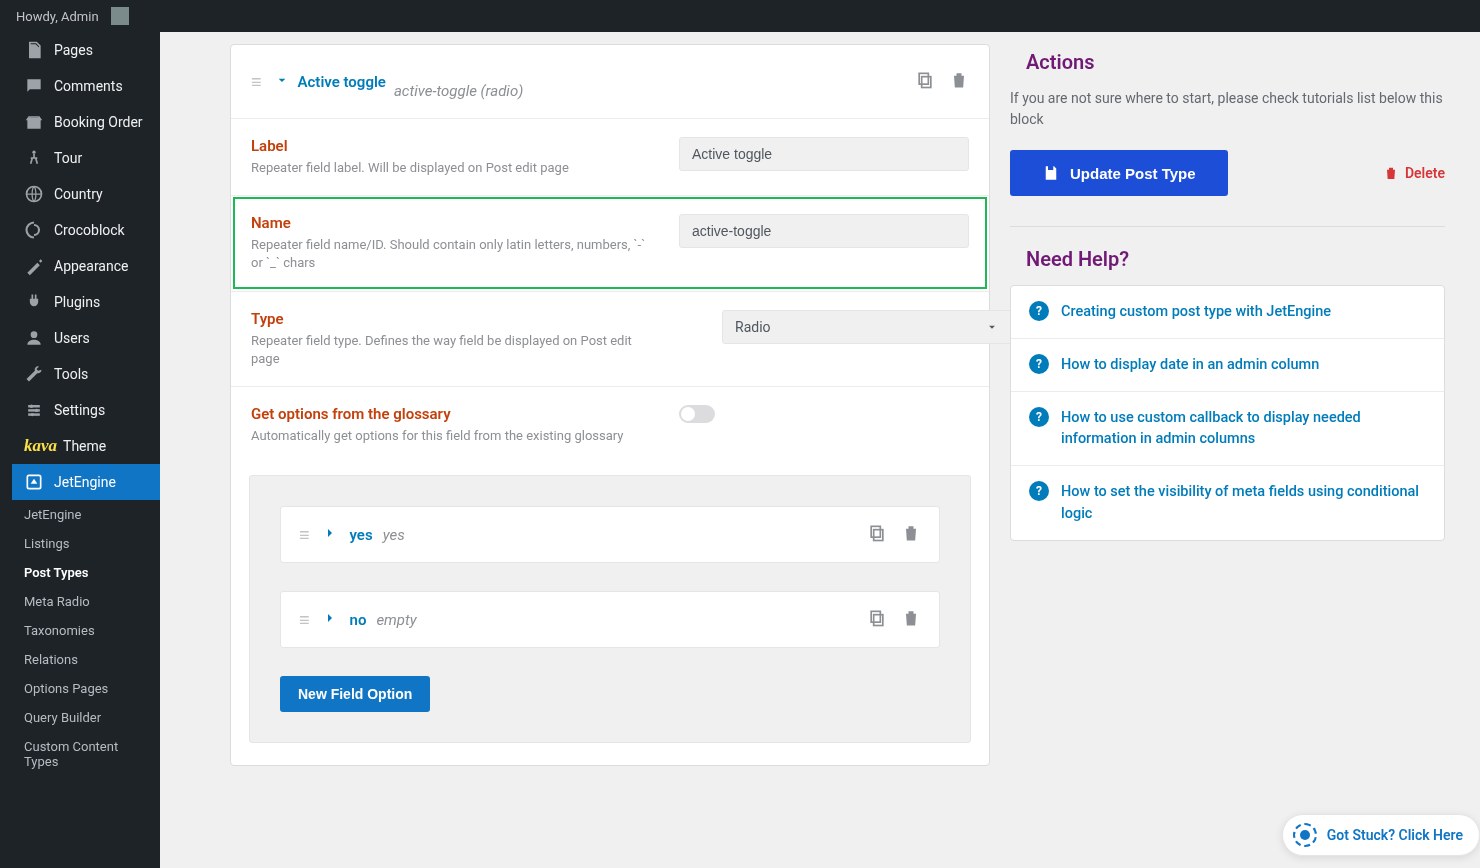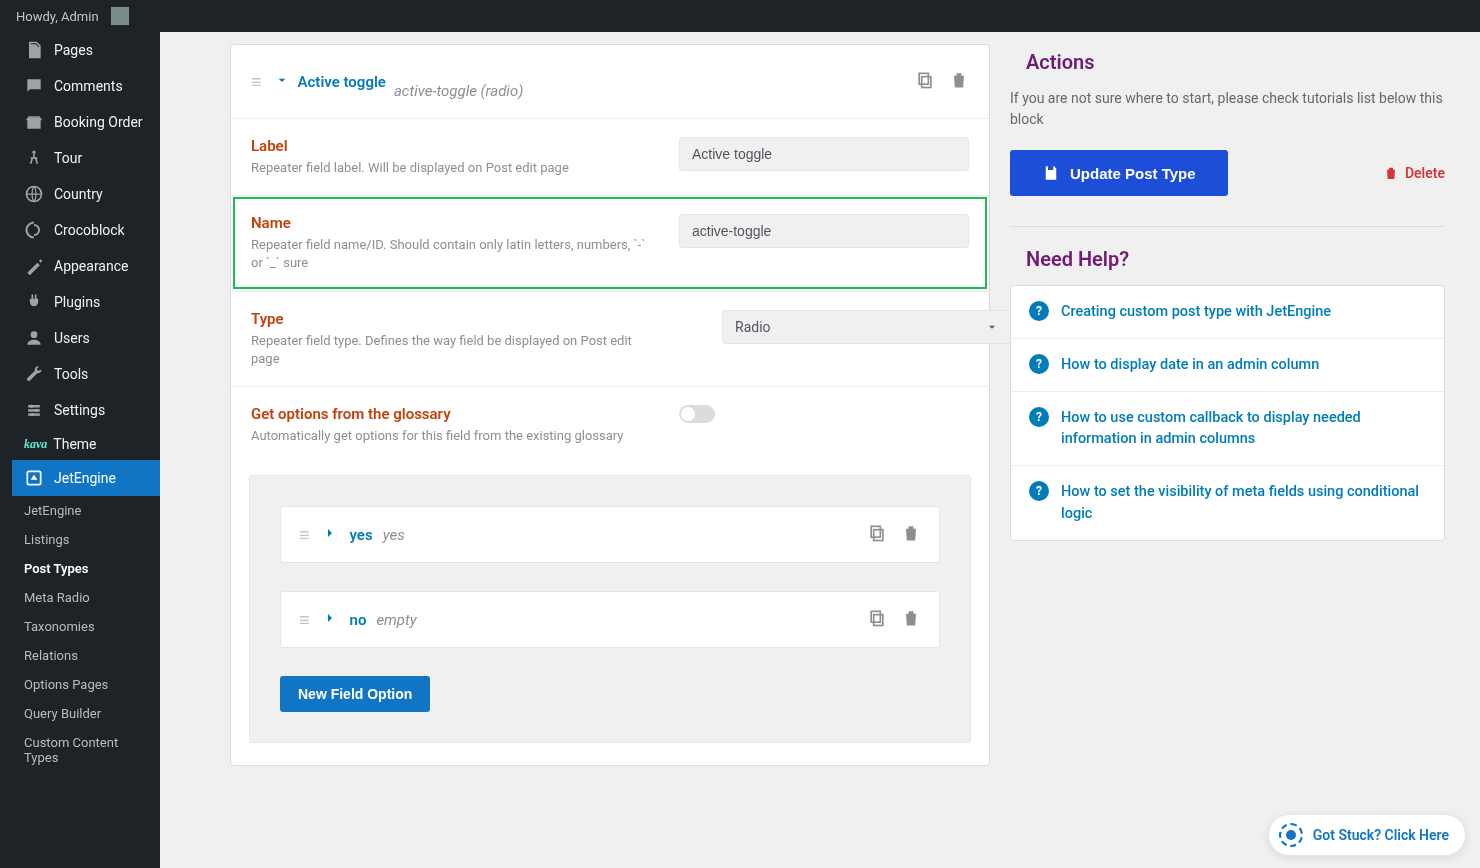--- a/index.html
+++ b/index.html
@@ -11,21 +11,21 @@
 .avatar-sq { width: 18px; height: 18px; background: #7b8a8b; margin-left: 6px; }
 .layout { display: flex; height: calc(100vh - 32px); }
 .sidebar { width: 160px; background: #1d2327; color: #c3c4c7; overflow-y: auto; flex-shrink: 0; padding-left: 12px; }
 .side-item { display: flex; align-items: center; gap: 10px; padding: 8px 12px; cursor: pointer; font-size: 14px; color: #f0f0f1; }
 .side-item svg { width: 20px; height: 20px; fill: #9ca2a7; }
 .side-item.active { background: #1075c4; color: #fff; position: relative; }
 .side-item.active::after { content: ""; position: absolute; right: -8px; top: 50%; transform: translateY(-50%); border: 8px solid transparent; border-left-color: #1075c4; }
 .side-sub { padding: 7px 12px; font-size: 13px; color: #b5bcc2; cursor: pointer; }
 .side-sub.active { color: #fff; font-weight: 600; }
 .kava { padding: 8px 12px; display: flex; align-items: center; gap: 6px; }
-.kava-logo { font-family: cursive; font-style: italic; color: #5eead4; font-weight: 700; font-size: 12px; }
+.kava-logo { font-family: cursive; font-style: italic; color: #fde047; font-weight: 700; font-size: 17px; }
 .main { flex: 1; display: flex; gap: 20px; padding: 0 20px 20px 20px; overflow-y: auto; }
 .content { flex: 1; max-width: 760px; margin-left: 50px; }
 .panel { background: #fff; border: 1px solid #dcdcde; border-radius: 4px; margin-top: 12px; }
 .row-header { display: flex; align-items: center; padding: 18px 20px; }
 .drag-handle { color: #c3c4c7; font-size: 18px; margin-right: 12px; cursor: grab; }
 .chev { color: #007cba; margin-right: 8px; cursor: pointer; }
 .chev svg { width: 16px; height: 16px; fill: #007cba; }
 .row-title { color: #007cba; font-weight: 600; font-size: 15px; cursor: pointer; }
 .row-sub { color: #8c8f94; font-style: italic; font-size: 15px; margin-left: 8px; margin-top: 19px; }
 .row-actions { margin-left: auto; display: flex; gap: 14px; }
@@ -55,21 +55,21 @@
 .btn-update { background: #1d4ed8; color: #fff; border: none; padding: 14px 32px; border-radius: 3px; font-size: 15px; font-weight: 600; display: flex; align-items: center; gap: 10px; cursor: pointer; }
 .btn-update svg { width: 18px; height: 18px; fill: #fff; }
 .delete-link { color: #d63638; font-size: 14px; font-weight: 600; display: flex; align-items: center; gap: 6px; cursor: pointer; }
 .delete-link svg { width: 16px; height: 16px; fill: #d63638; }
 .hr { border: none; border-top: 1px solid #dcdcde; margin-bottom: 20px; }
 .help-list { border: 1px solid #dcdcde; border-radius: 4px; background: #fff; }
 .help-item { padding: 15px 18px; border-bottom: 1px solid #ececec; display: flex; gap: 12px; }
 .help-item:last-child { border-bottom: none; }
 .help-icon { width: 20px; height: 20px; background: #007cba; border-radius: 50%; color: #fff; display: flex; align-items: center; justify-content: center; font-weight: 700; font-size: 12px; flex-shrink: 0; }
 .help-link { color: #007cba; font-size: 14.5px; line-height: 1.5; cursor: pointer; font-weight: 500; }
-.stuck-btn { position: fixed; bottom: 12px; right: 14px; background: #fff; border: 1px solid #e5e5e5; border-radius: 24px; padding: 8px 16px 8px 10px; display: flex; align-items: center; gap: 10px; box-shadow: 0 2px 8px rgba(0,0,0,.1); cursor: pointer; }
+.stuck-btn { position: fixed; bottom: 12px; right: 0; background: #fff; border: 1px solid #e5e5e5; border-radius: 24px; padding: 8px 16px 8px 10px; display: flex; align-items: center; gap: 10px; box-shadow: 0 2px 8px rgba(0,0,0,.1); cursor: pointer; }
 .stuck-icon { width: 24px; height: 24px; border-radius: 50%; border: 2px dashed #1075c4; display:flex; align-items:center; justify-content:center;}
 .stuck-icon span{ width:10px; height:10px; border-radius:50%; background:#1075c4;}
 .stuck-btn span.lbl { color: #1075c4; font-weight: 600; font-size: 14px; }
 </style>
 </head>
 <body>
 
 <div class="topbar">
   <div class="topbar-right">
     <div class="topbar-item">
@@ -206,21 +206,21 @@
             <div class="field-desc">Repeater field label. Will be displayed on Post edit page</div>
           </div>
           <div class="field-right">
             <input class="text-input" value="Active toggle" style="">
           </div>
         </div>
 
         <div class="field-row highlighted">
           <div class="field-left">
             <div class="field-label">Name</div>
-            <div class="field-desc">Repeater field name/ID. Should contain only latin letters, numbers, `-` or `_` sure</div>
+            <div class="field-desc">Repeater field name/ID. Should contain only latin letters, numbers, `-` or `_` chars</div>
           </div>
           <div class="field-right">
             <input class="text-input" value="active-toggle" style="">
           </div>
         </div>
 
         <div class="field-row">
           <div class="field-left">
             <div class="field-label">Type</div>
             <div class="field-desc">Repeater field type. Defines the way field be displayed on Post edit page</div>

